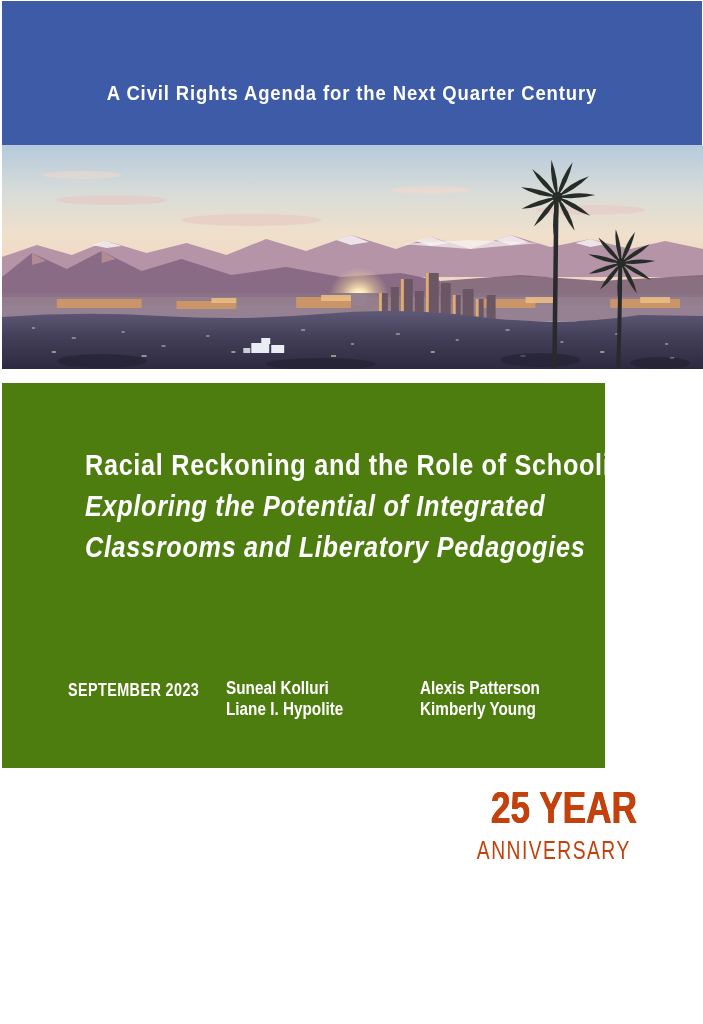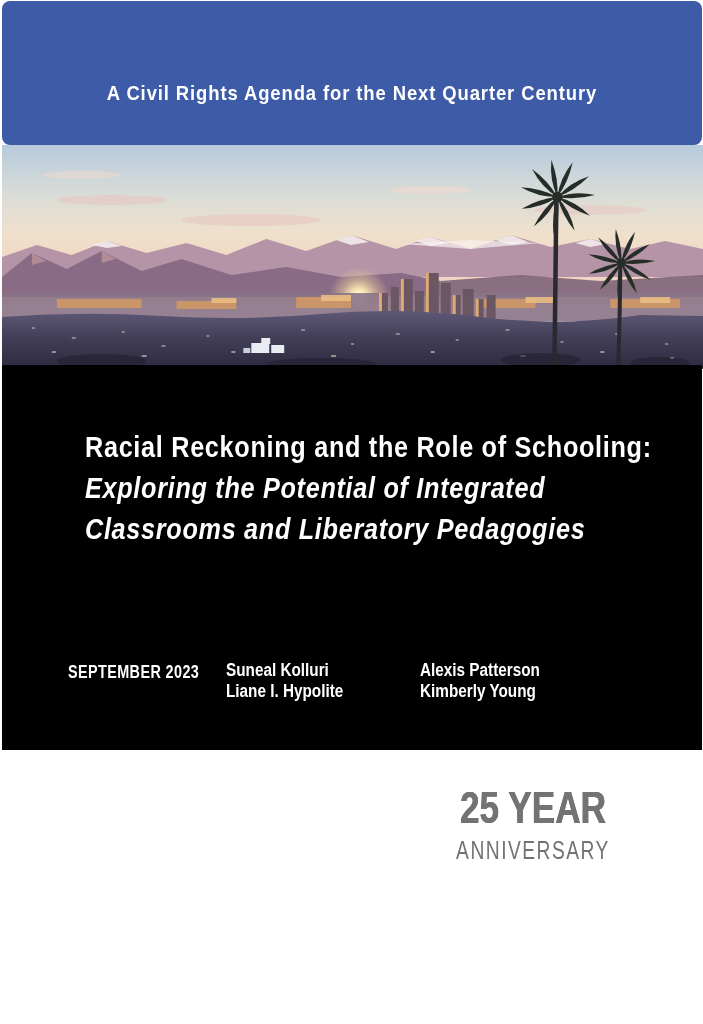--- a/index.html
+++ b/index.html
@@ -4,33 +4,32 @@
 <style>
   html,body{margin:0;padding:0;background:#ffffff;}
   .page{
     position:relative;width:703px;height:1024px;background:#ffffff;overflow:hidden;
     font-family:"Liberation Sans",sans-serif;
   }
   
   .banner{
     position:absolute;left:2px;top:1px;width:700px;height:144px;
     background:#3D5BA7;
-    border-radius:8px;
   }
   .banner-text{
     position:absolute;left:0;top:80px;width:100%;text-align:center;
     color:#ffffff;font-size:21px;font-weight:bold;letter-spacing:1px;
     transform:scaleX(.88);
   }
   
   .photo{position:absolute;left:2px;top:145px;width:701px;height:224px;overflow:hidden;}
   .photo svg{display:block;}
   
   .main-block{
-    position:absolute;left:2px;top:365px;width:700px;height:385px;background:#000000;
+    position:absolute;left:2px;top:383px;width:603px;height:385px;background:#4d7c0f;
   }
   .title{
     position:absolute;left:83px;top:62px;margin:0;color:#ffffff;
     font-size:29px;line-height:41px;font-weight:bold;letter-spacing:.8px;
     transform:scaleX(.87);transform-origin:left top;white-space:nowrap;
   }
   .title .ital{font-style:italic;}
   .byline-date{
     position:absolute;left:66px;top:297px;color:#ffffff;
     font-size:18px;font-weight:bold;letter-spacing:.5px;
@@ -55,22 +54,22 @@
     transform:scaleX(.9);transform-origin:left top;
   }
   .org-subtitle{
     position:absolute;left:86px;top:47px;
     font-family:"Liberation Serif",serif;font-style:italic;font-weight:bold;
     font-size:18px;line-height:1;color:#D7A420;white-space:nowrap;
     transform:scaleX(.83);transform-origin:left top;
   }
   .seal{position:absolute;left:3px;top:41px;width:57px;height:57px;}
   .anniversary{
-    position:absolute;left:428px;top:786px;width:210px;text-align:center;
-    color:#737373;
+    position:absolute;left:448px;top:786px;width:210px;text-align:right;
+    color:#c2410c;
   }
   .anniv-25{
     font-size:44px;font-weight:bold;line-height:1;white-space:nowrap;
     transform:scaleX(.8);transform-origin:center top;
     text-shadow:.4px 0 currentColor,-.4px 0 currentColor;
   }
   .anniv-sub{
     margin-top:7px;font-size:26px;font-weight:normal;line-height:1;
     letter-spacing:2px;white-space:nowrap;
     transform:scaleX(.74);transform-origin:center top;

